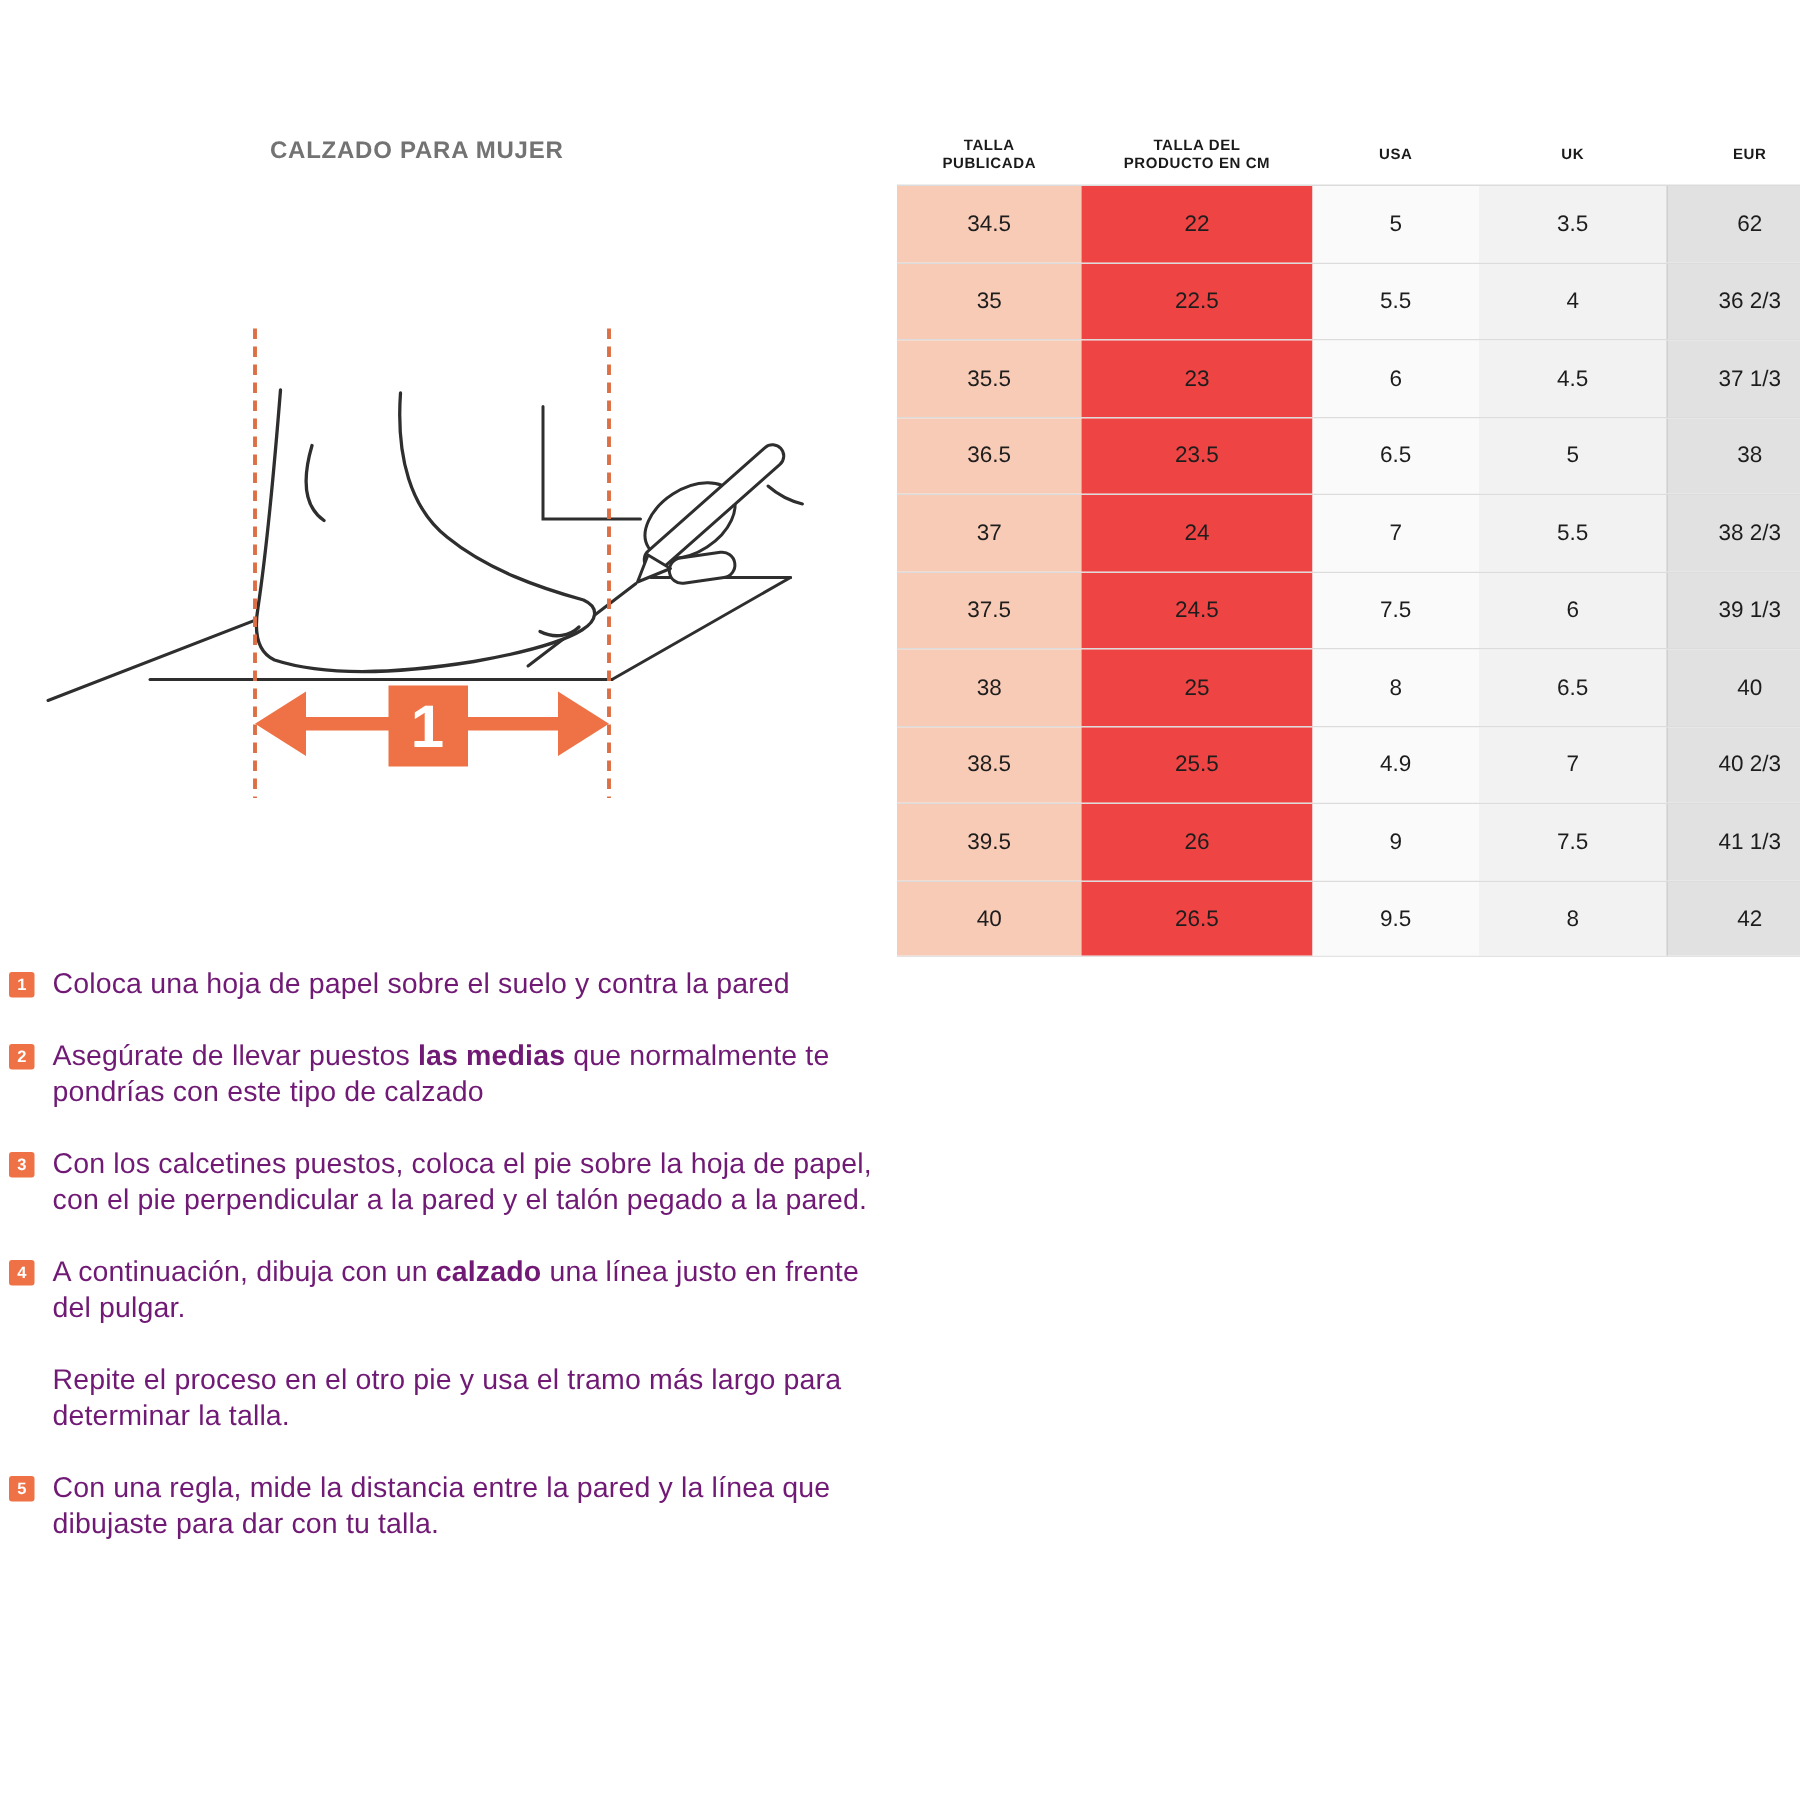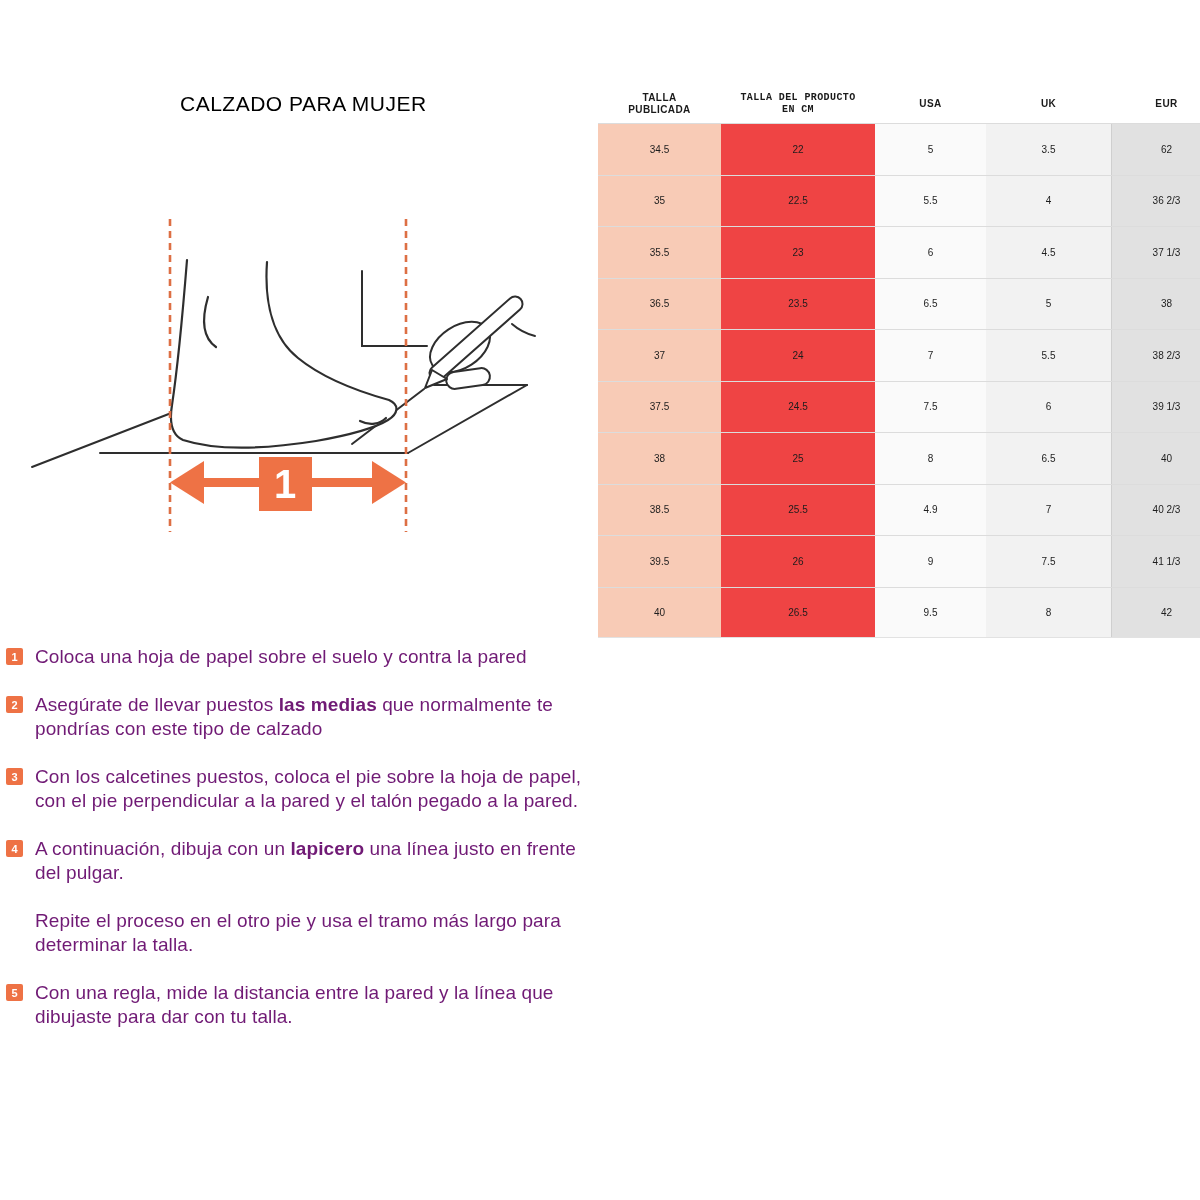--- a/index.html
+++ b/index.html
@@ -1,38 +1,38 @@
 <!DOCTYPE html>
 <html><head>
 <meta charset="utf-8">
 <style>
   * { margin:0; padding:0; box-sizing:border-box; }
   html,body { width:1200px; height:1200px; background:#ffffff;
     font-family:"Liberation Sans", sans-serif; color:#1d1d1d; }
   .canvas { position:relative; width:1200px; height:1200px; background:#fff; overflow:hidden; }
 
   
-  .page-title { position:absolute; left:180px; top:92px; font-size:21px; font-weight:400;
-    letter-spacing:.5px; color:#000000; white-space:nowrap; }
+  .page-title { position:absolute; left:180px; top:92px; font-size:16px; font-weight:700;
+    letter-spacing:.5px; color:#737373; white-space:nowrap; }
 
   
   .illus { position:absolute; left:20px; top:195px; }
 
   
   .size-table { position:absolute; left:598px; top:85px; width:664px; }
   .thead, .trow { display:grid; grid-template-columns:123px 154px 111px 125px 111px; }
   .thead { height:38px; align-items:center; }
   .hcell { text-align:center; font-size:10px; font-weight:700; letter-spacing:.4px;
     line-height:12px; color:#1a1a1a; display:flex; justify-content:center; }
   .hcell span { display:inline-block; }
   .hcell.h0 span { max-width:78px; }
-  .hcell.h1 span { max-width:118px;font-family:Liberation Mono, monospace; }
+  .hcell.h1 span { max-width:118px; }
   .trow { height:51.5px; border-top:1px solid #dcdcdc; }
   .tbody .trow:last-child { border-bottom:1px solid #e2e2e2; }
-  .tcell { display:flex; align-items:center; justify-content:center; font-size:10px; color:#1d1d1d; }
+  .tcell { display:flex; align-items:center; justify-content:center; font-size:15px; color:#1d1d1d; }
   .col0 { background:#f8cbb6; }
   .col1 { background:#ef4444; }
   .col2 { background:#fafafa; }
   .col3 { background:#f2f2f2; }
   .col4 { background:#e1e1e1; border-left:1px solid #cfcfcf; border-right:1px solid #cfcfcf; }
 
   
   .instructions { position:absolute; left:6px; top:645px; width:580px; }
   .ins-item { display:flex; margin-bottom:24px; }
   .badge { flex:0 0 17px; width:17px; height:17px; border-radius:2px; background:#ee7245;
@@ -192,21 +192,21 @@
       <div class="ins-item">
         <span class="badge">2</span>
         <div class="ins-text"><span>Asegúrate de llevar puestos </span><span class="bold">las medias</span><span> que normalmente te pondrías con este tipo de calzado</span></div>
       </div>
       <div class="ins-item">
         <span class="badge">3</span>
         <div class="ins-text"><span>Con los calcetines puestos, coloca el pie sobre la hoja de papel, con el pie perpendicular a la pared y el talón pegado a la pared.</span></div>
       </div>
       <div class="ins-item">
         <span class="badge">4</span>
-        <div class="ins-text"><span>A continuación, dibuja con un </span><span class="bold">lapicero</span><span> una línea justo en frente del pulgar.</span></div>
+        <div class="ins-text"><span>A continuación, dibuja con un </span><span class="bold">calzado</span><span> una línea justo en frente del pulgar.</span></div>
       </div>
       <div class="ins-item">
         <span class="badge badge-empty"></span>
         <div class="ins-text"><span>Repite el proceso en el otro pie y usa el tramo más largo para determinar la talla.</span></div>
       </div>
       <div class="ins-item">
         <span class="badge">5</span>
         <div class="ins-text"><span>Con una regla, mide la distancia entre la pared y la línea que dibujaste para dar con tu talla.</span></div>
       </div>
     </div>

